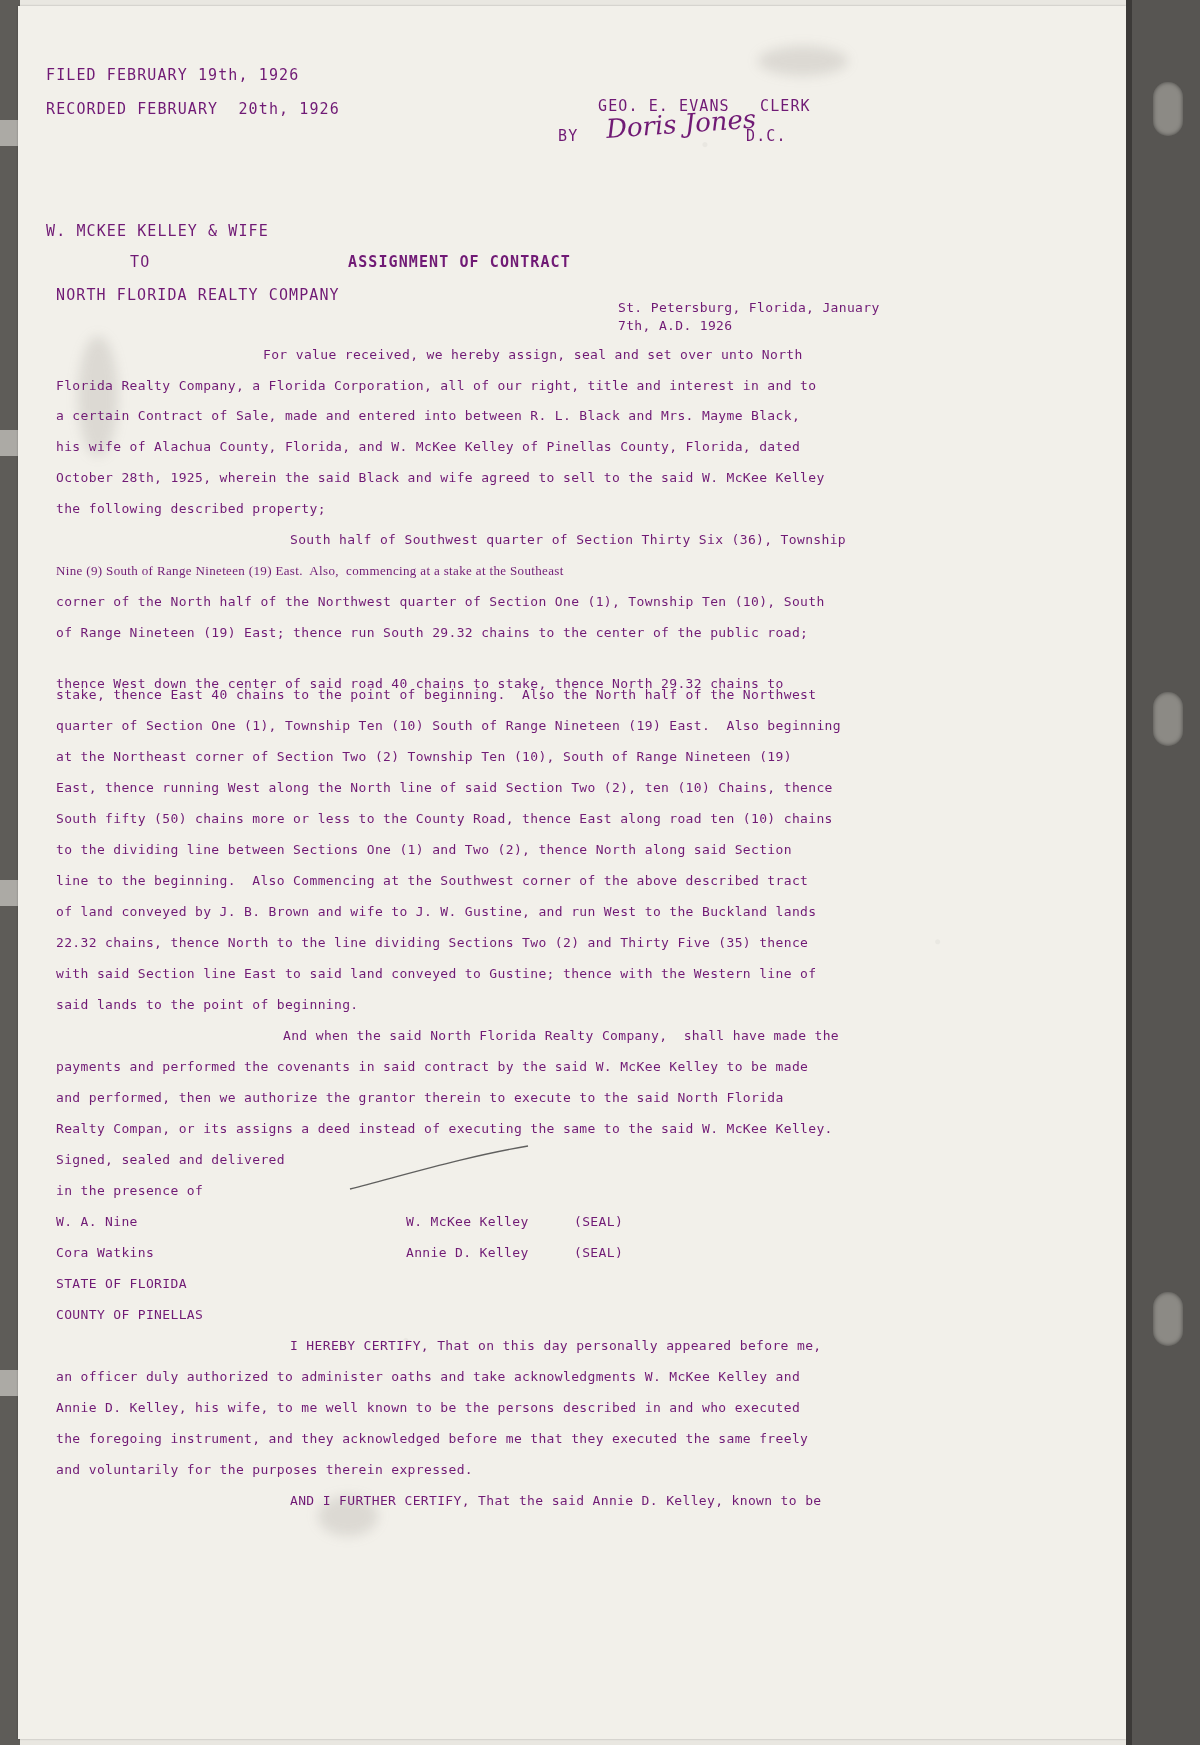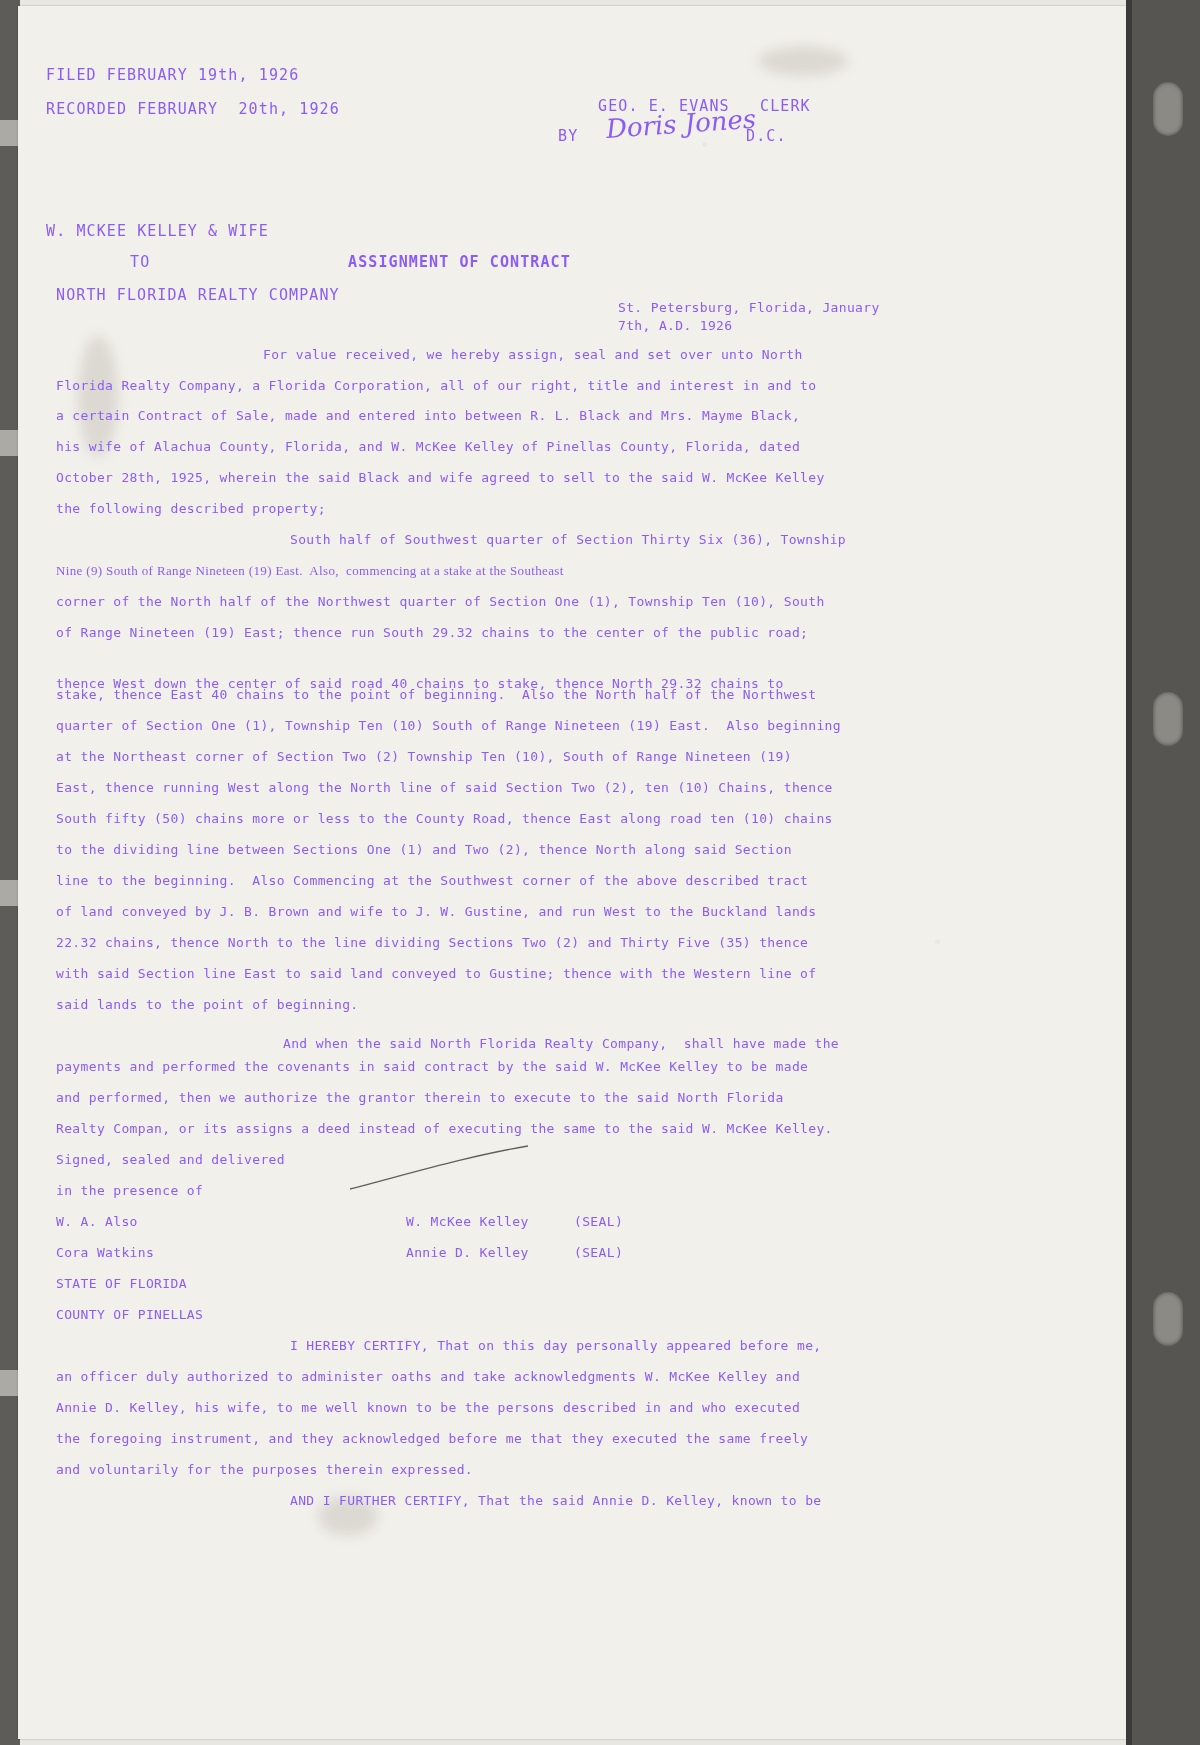--- a/index.html
+++ b/index.html
@@ -70,21 +70,21 @@
     height: 26px;
     background: #edebe5;
     opacity: .55;
   }
 
   
   .doc {
     position: absolute;
     left: 0; top: 0;
     width: 1108px; height: 1733px;
-    color: #8b5cf6;
+    color: #701a75;
     font-size: 15.2px;
     letter-spacing: 0.6px;
     line-height: 1;
   }
   .ln {
     position: absolute;
     white-space: pre;
   }
   .hdr { font-size: 15px; letter-spacing: 1.1px; }
   .body-line { font-size: 13px; letter-spacing: .35px; }
@@ -171,33 +171,33 @@
       <div class="ln body-line" style="left:38px;  top:744px;">at the Northeast corner of Section Two (2) Township Ten (10), South of Range Nineteen (19)</div>
       <div class="ln body-line" style="left:38px;  top:775px;">East, thence running West along the North line of said Section Two (2), ten (10) Chains, thence</div>
       <div class="ln body-line" style="left:38px;  top:806px;">South fifty (50) chains more or less to the County Road, thence East along road ten (10) chains</div>
       <div class="ln body-line" style="left:38px;  top:837px;">to the dividing line between Sections One (1) and Two (2), thence North along said Section</div>
       <div class="ln body-line" style="left:38px;  top:899px;">of land conveyed by J. B. Brown and wife to J. W. Gustine, and run West to the Buckland lands</div>
       <div class="ln body-line" style="left:38px;  top:868px;">line to the beginning.  Also Commencing at the Southwest corner of the above described tract</div>
       <div class="ln body-line" style="left:38px;  top:930px;">22.32 chains, thence North to the line dividing Sections Two (2) and Thirty Five (35) thence</div>
       <div class="ln body-line" style="left:38px;  top:961px;">with said Section line East to said land conveyed to Gustine; thence with the Western line of</div>
       <div class="ln body-line" style="left:38px;  top:992px;">said lands to the point of beginning.</div>
 
-      <div class="ln body-line" style="left:265px; top:1023px;margin-top:8px;">And when the said North Florida Realty Company,  shall have made the</div>
+      <div class="ln body-line" style="left:265px; top:1023px;">And when the said North Florida Realty Company,  shall have made the</div>
       <div class="ln body-line" style="left:38px;  top:1054px;">payments and performed the covenants in said contract by the said W. McKee Kelley to be made</div>
       <div class="ln body-line" style="left:38px;  top:1116px;">Realty Compan, or its assigns a deed instead of executing the same to the said W. McKee Kelley.</div>
       <div class="ln body-line" style="left:38px;  top:1085px;">and performed, then we authorize the grantor therein to execute to the said North Florida</div>
 
       <div class="ln body-line" style="left:38px; top:1147px;">Signed, sealed and delivered</div>
       <div class="ln body-line" style="left:38px; top:1178px;">in the presence of</div>
 
       <svg class="curveline" style="left:330px; top:1128px;" width="200" height="60">
         <path d="M2 55 C 60 40, 120 22, 180 12" stroke="#3b3b3b" stroke-width="1.4" fill="none" opacity=".8"></path>
       </svg>
 
-      <div class="ln body-line" style="left:38px;  top:1209px;">W. A. Also</div>
+      <div class="ln body-line" style="left:38px;  top:1209px;">W. A. Nine</div>
       <div class="ln body-line" style="left:388px; top:1209px;">W. McKee Kelley</div>
       <div class="ln body-line" style="left:556px; top:1209px;">(SEAL)</div>
 
       <div class="ln body-line" style="left:38px;  top:1240px;">Cora Watkins</div>
       <div class="ln body-line" style="left:388px; top:1240px;">Annie D. Kelley</div>
       <div class="ln body-line" style="left:556px; top:1240px;">(SEAL)</div>
 
       <div class="ln body-line" style="left:38px; top:1271px;">STATE OF FLORIDA</div>
       <div class="ln body-line" style="left:38px; top:1302px;">COUNTY OF PINELLAS</div>
 

